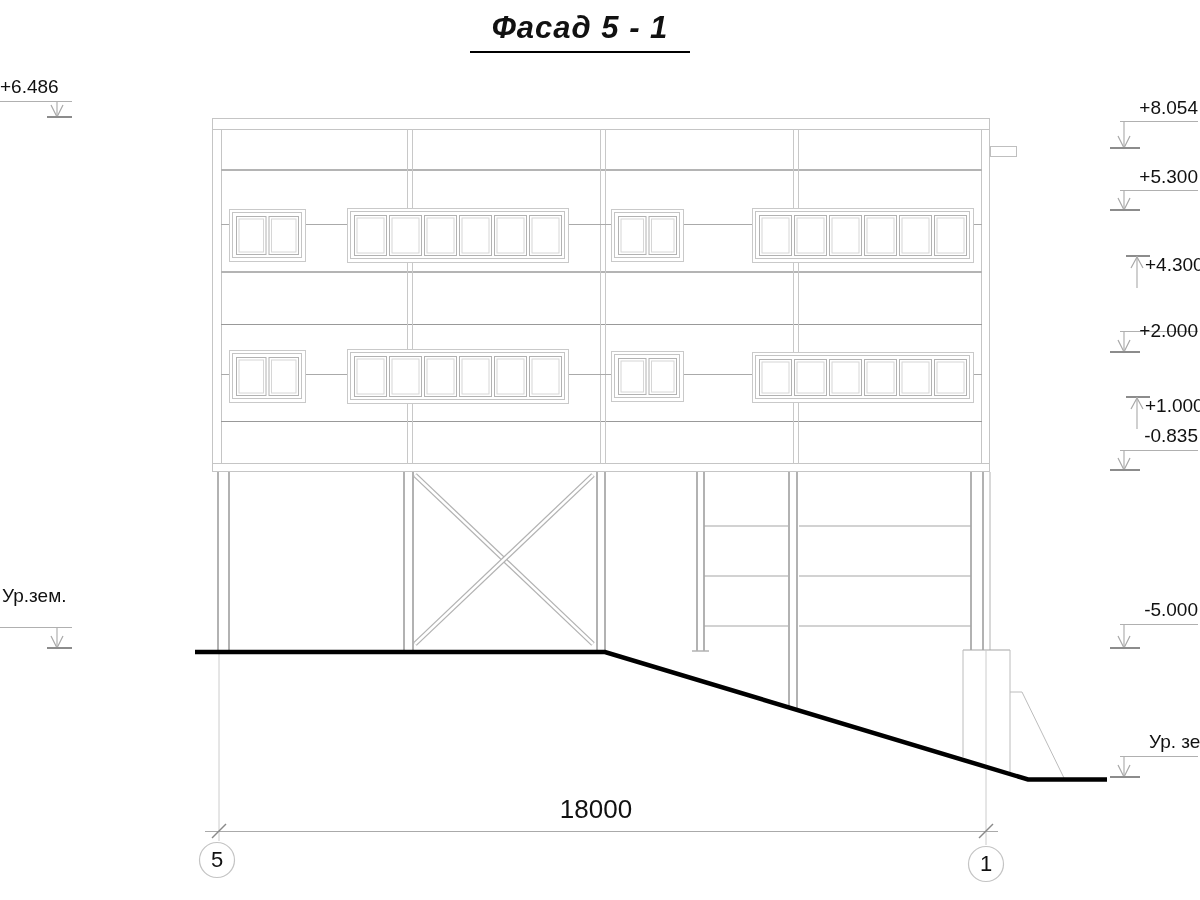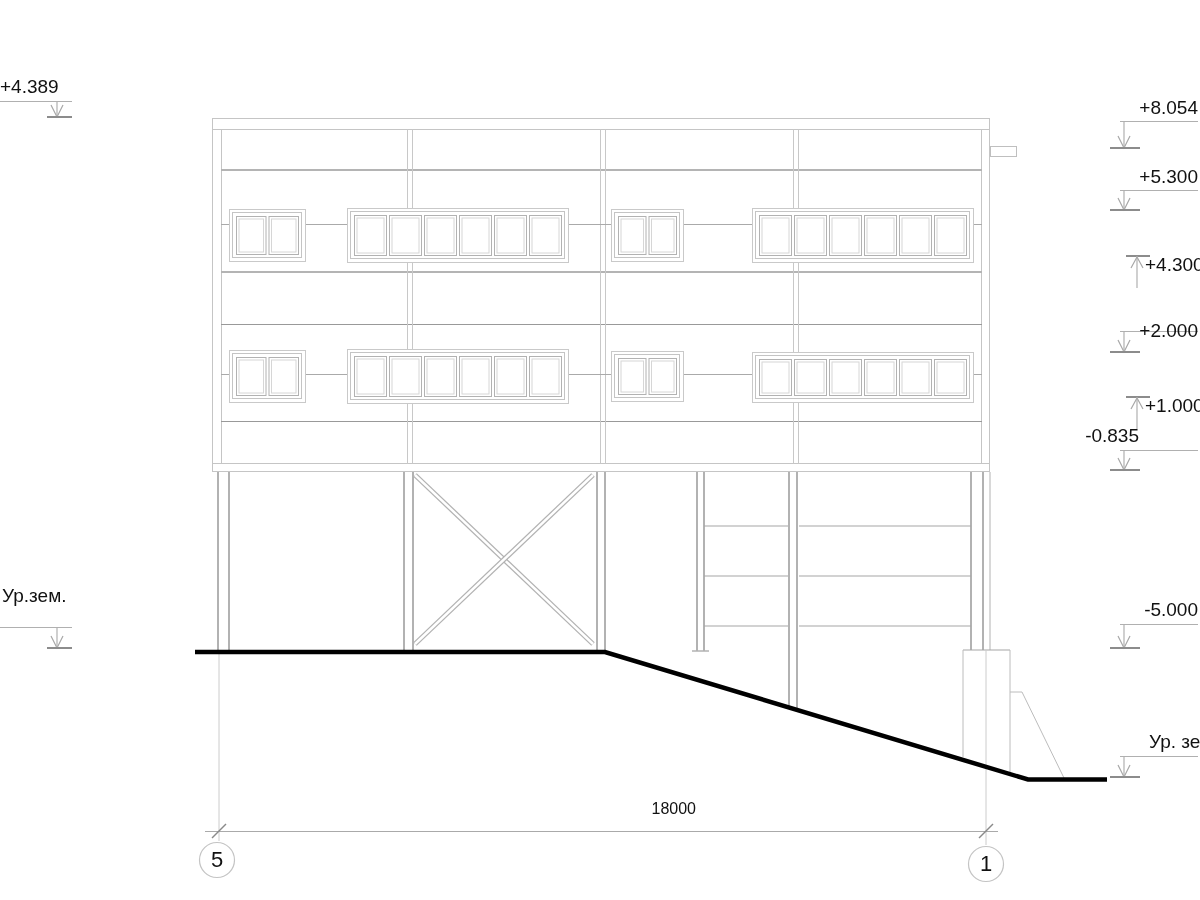--- a/index.html
+++ b/index.html
@@ -3,21 +3,21 @@
 <meta charset="utf-8">
 <style>
   html,body{margin:0;padding:0;background:#ffffff;}
   #canvas{
     position:relative;width:1200px;height:900px;background:#ffffff;
     overflow:hidden;font-family:"Liberation Sans",sans-serif;color:#111;
   }
   #linework{position:absolute;left:0;top:0;}
   .lbl{position:absolute;font-size:19px;line-height:20px;white-space:nowrap;}
   .lbl.r{text-align:right;}
-  .dim-text{position:absolute;font-size:16px;line-height:22px;text-align:right;}
+  .dim-text{position:absolute;font-size:26px;line-height:22px;text-align:center;}
   .axis-num{position:absolute;font-size:22px;line-height:24px;text-align:center;}
   #title-wrap{position:absolute;left:340px;top:10px;width:480px;text-align:center;}
   #title-wrap span{
     display:inline-block;font-size:31px;font-style:italic;font-weight:700;
     padding:0 22px 5px 22px;border-bottom:2.5px solid #000;letter-spacing:1px;
   }
 </style>
 </head>
 <body>
 
@@ -249,30 +249,33 @@
       <polyline points="1118,636 1124,648 1130,636" stroke="#a8a8a8"></polyline>
       <line x1="1110" y1="648" x2="1140" y2="648" stroke="#8c8c8c" stroke-width="2"></line>
 
       <line x1="1120" y1="756.5" x2="1198" y2="756.5"></line>
       <line x1="1124" y1="756.5" x2="1124" y2="775"></line>
       <polyline points="1118,765 1124,777 1130,765" stroke="#a8a8a8"></polyline>
       <line x1="1110" y1="777" x2="1140" y2="777" stroke="#8c8c8c" stroke-width="2"></line>
     </g>
   </svg>
 
-
-  <div class="lbl r" style="left:0;width:58px;top:77px;">+4.389</div>
+  <div id="title-wrap">
+    <span>Фасад 5 - 1</span>
+  </div>
+
+  <div class="lbl r" style="left:0;width:58px;top:77px;">+6.486</div>
   <div class="lbl" style="left:2px;top:586px;">Ур.зем.</div>
 
   <div class="lbl r" style="left:1100px;width:98px;top:98px;">+8.054</div>
   <div class="lbl r" style="left:1100px;width:98px;top:167px;">+5.300</div>
   <div class="lbl" style="left:1145px;top:255px;">+4.300</div>
   <div class="lbl r" style="left:1100px;width:98px;top:307px;margin-top:14px;">+2.000</div>
   <div class="lbl" style="left:1145px;top:396px;">+1.000</div>
-  <div class="lbl r" style="left:1041px;width:98px;top:426px;">-0.835</div>
+  <div class="lbl r" style="left:1100px;width:98px;top:426px;">-0.835</div>
   <div class="lbl r" style="left:1100px;width:98px;top:600px;text-align:right;">-5.000</div>
   <div class="lbl" style="left:1149px;top:732px;">Ур. зем.</div>
 
   <div class="dim-text" style="left:496px;width:200px;top:798px;">18000</div>
 
   <div class="axis-num" style="left:199.5px;top:848px;width:35px;">5</div>
   <div class="axis-num" style="left:968.5px;top:852px;width:35px;">1</div>
 </div>
 
 </body></html>

